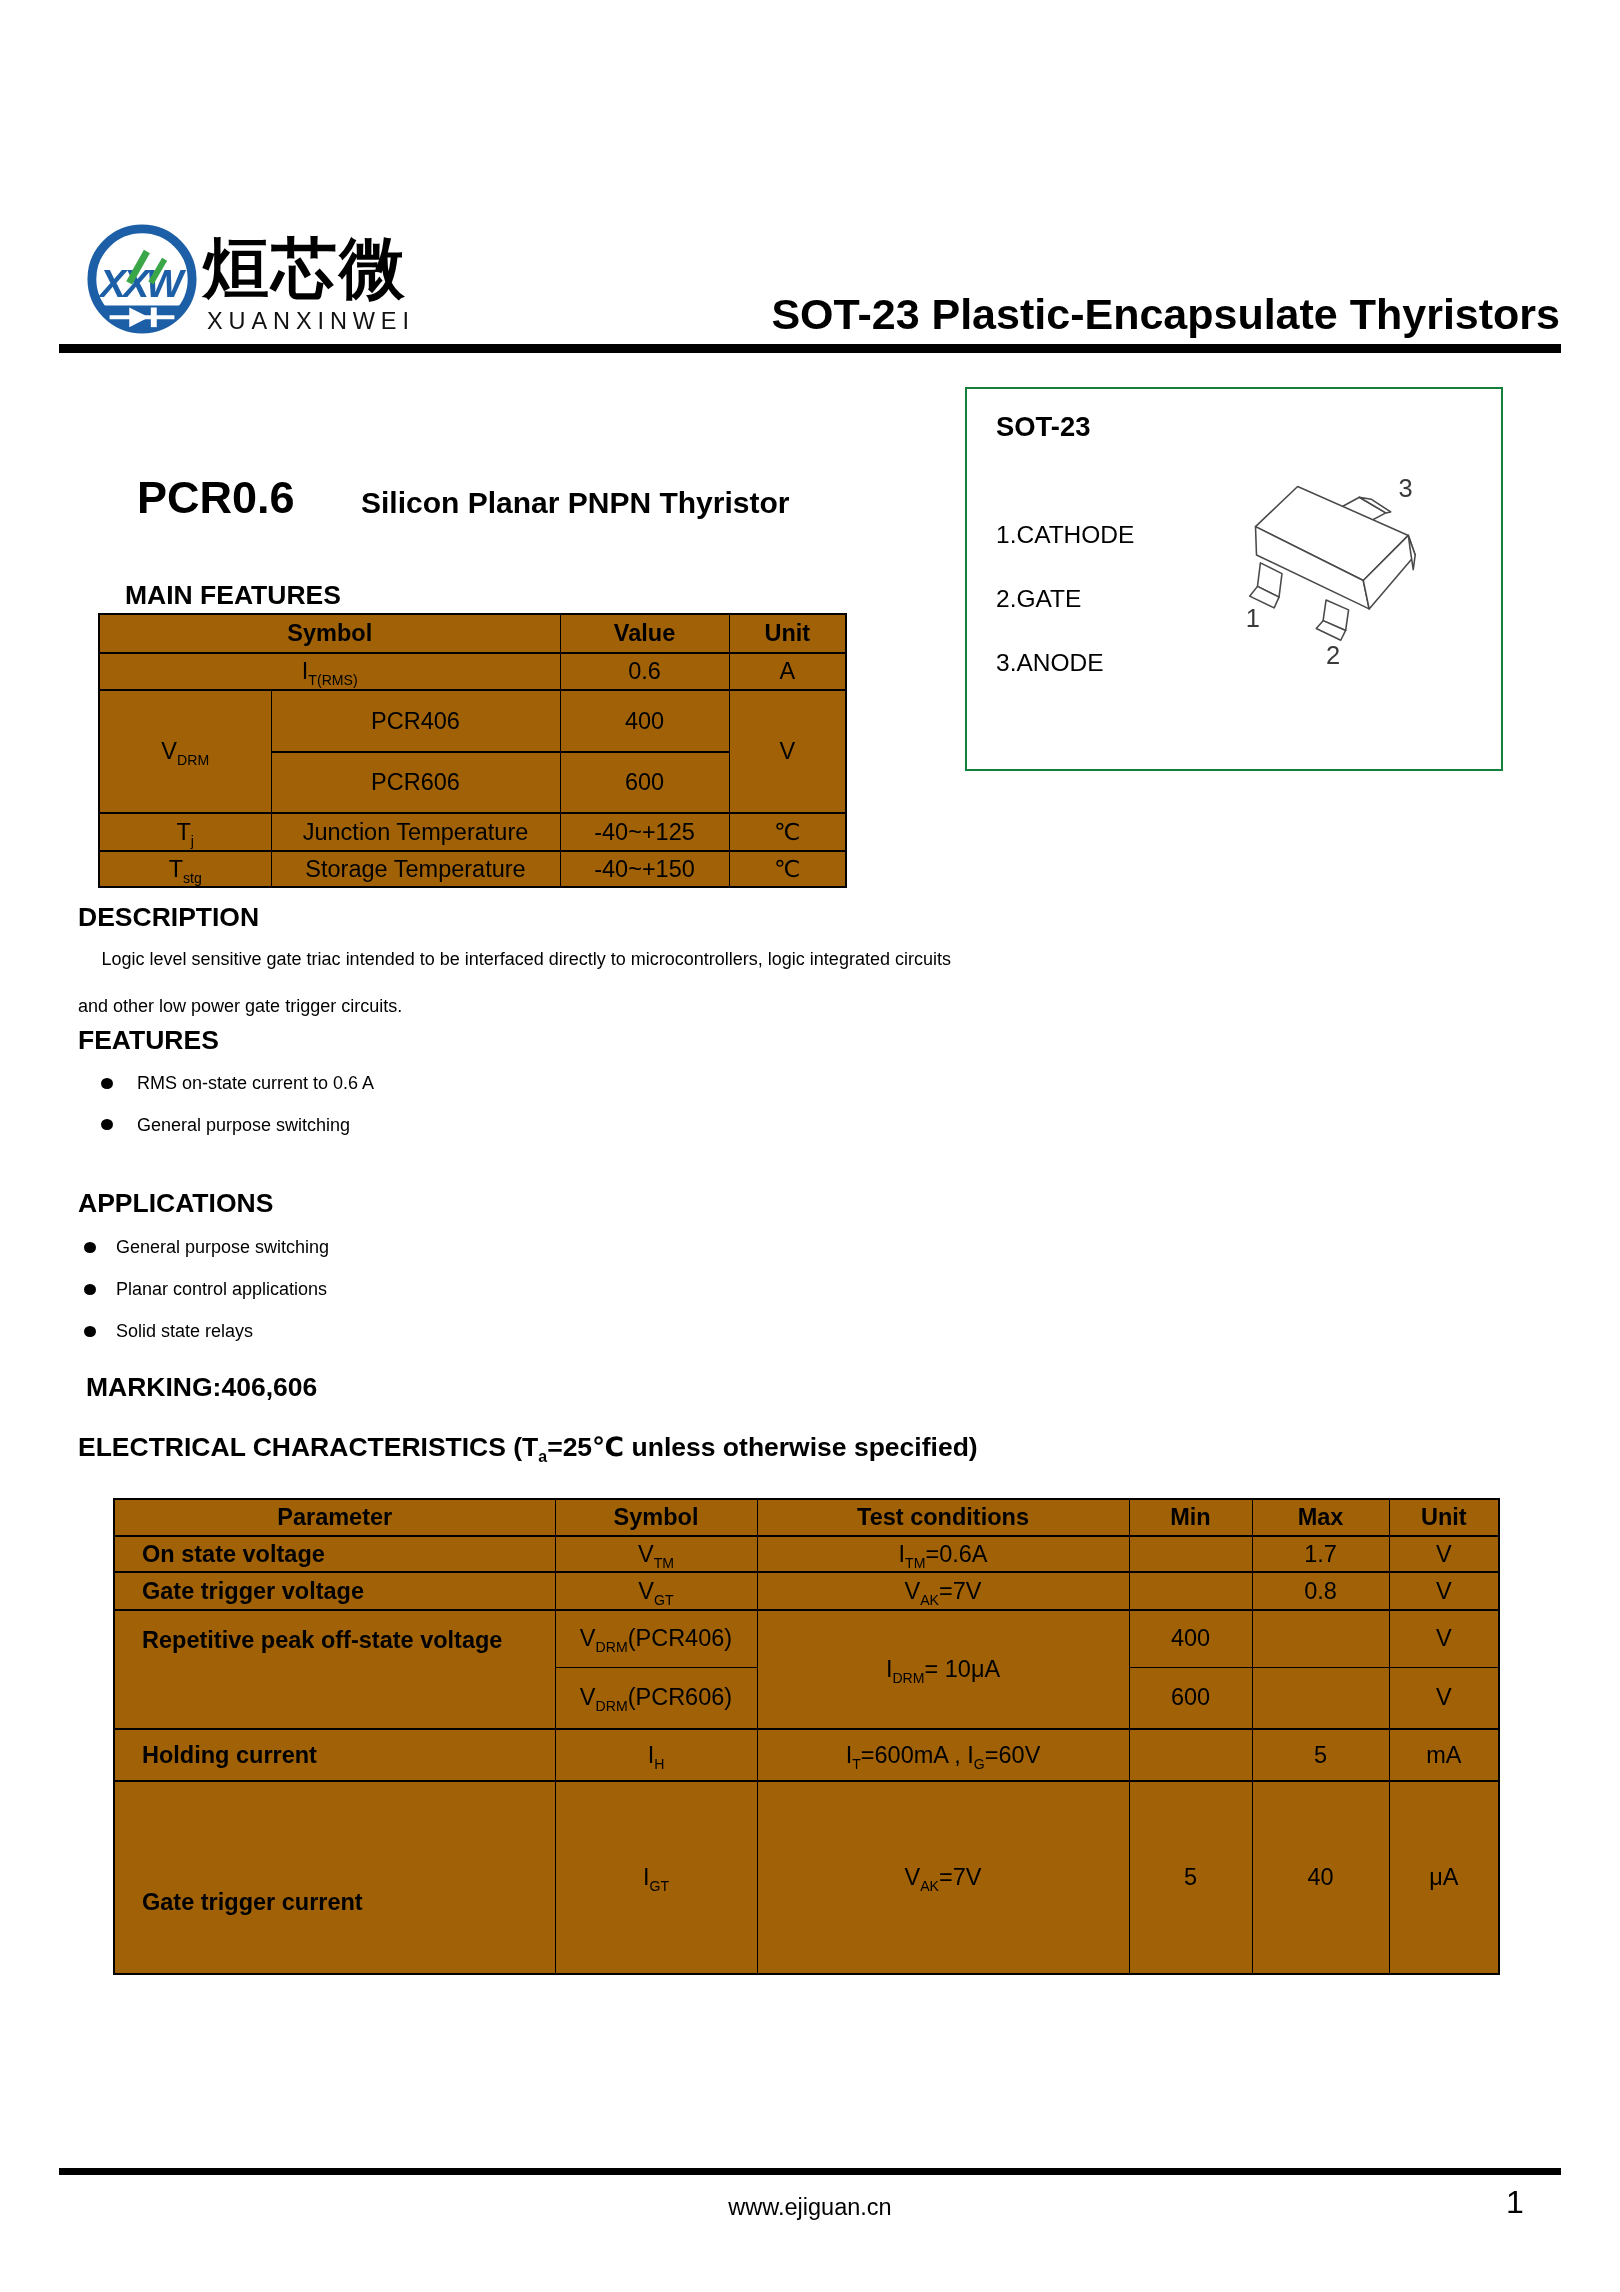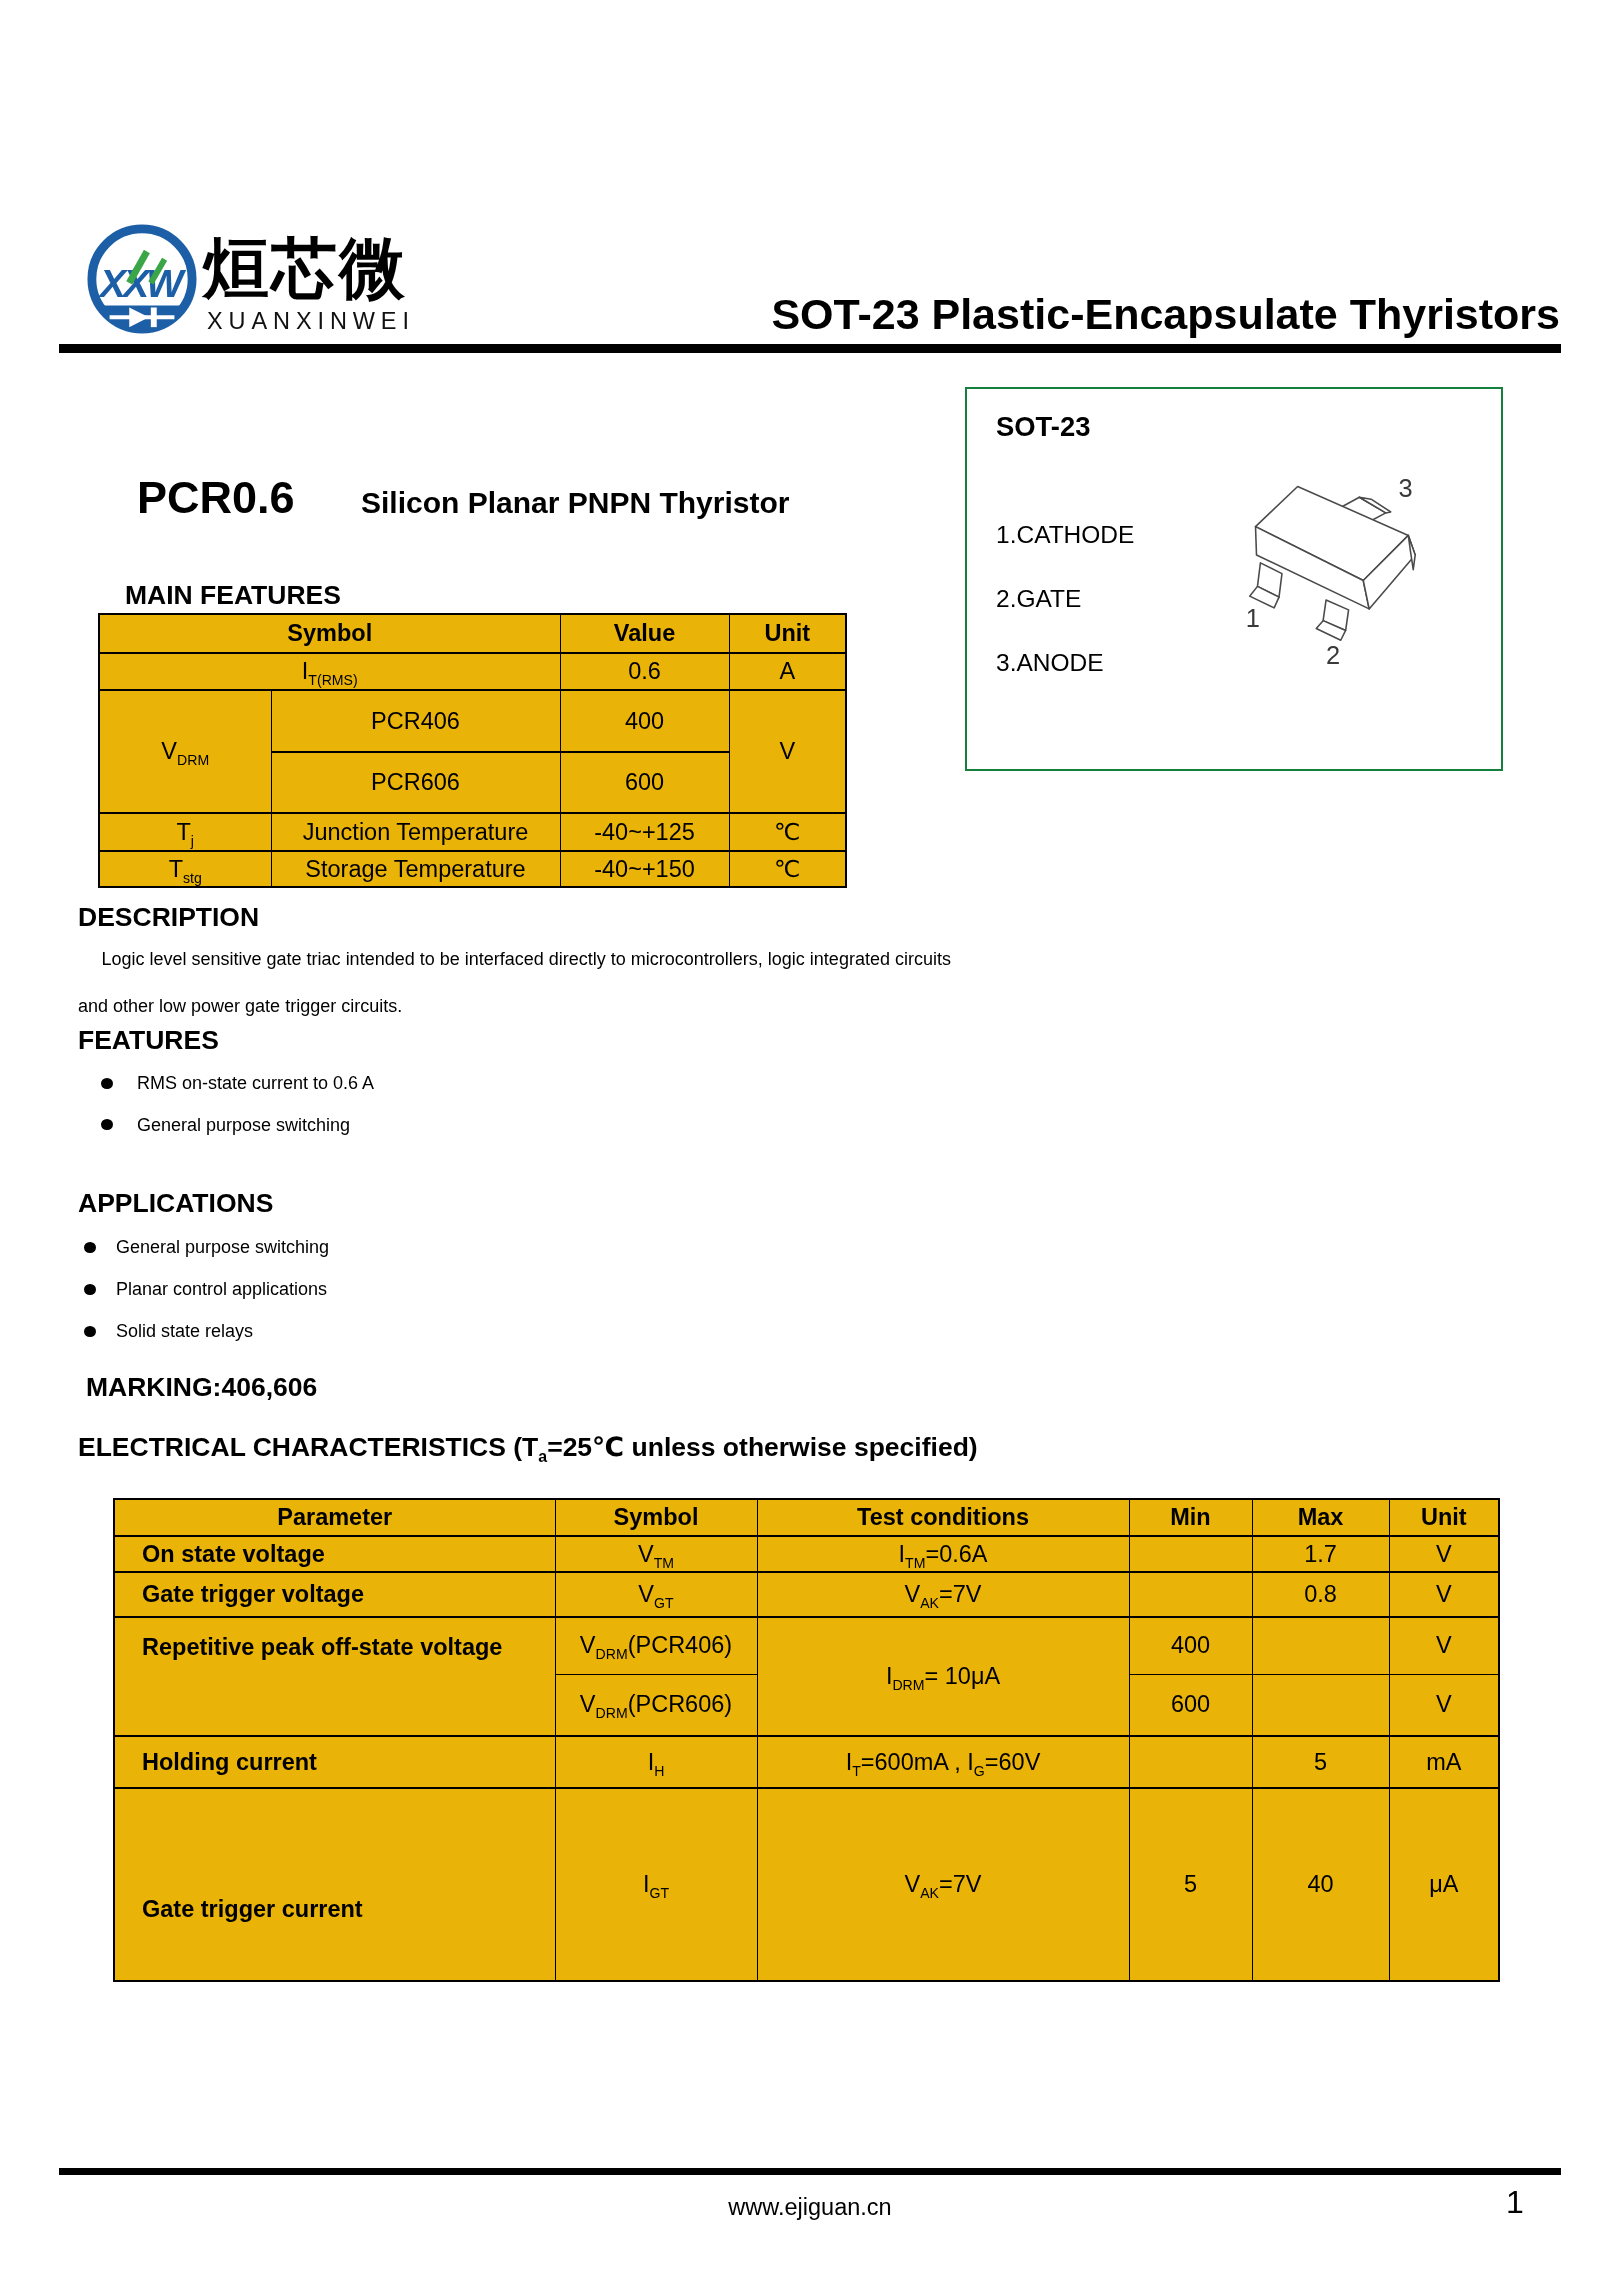--- a/index.html
+++ b/index.html
@@ -33,21 +33,21 @@
   .feat-heading{left:78px;top:1025px;}
   .app-heading{left:78px;top:1188px;}
   .marking{left:86px;top:1372px;}
   .elec-heading{left:78px;top:1431px;}
   
   .body-line{font-size:18px;line-height:33px;}
   .desc-l1{left:78px;top:943px;width:1470px;text-indent:23.5px;}
   .desc-l2{left:78px;top:990px;width:1470px;}
   .bullet-dot{position:absolute;width:11.8px;height:10.8px;border-radius:50%;background:#000;}
   
-  table{border-collapse:collapse;table-layout:fixed;background:#eab308;}
+  table{border-collapse:collapse;table-layout:fixed;background:#a16207;}
   td{border:1px solid #000;text-align:center;vertical-align:middle;font-size:23.5px;padding:0 3.9px;overflow:hidden;}
   sub{font-size:60%;line-height:0;}
   .mft{left:98px;top:613px;width:746px;border:2px solid #000;}
   .mft td{border-top-width:2px;border-bottom-width:2px;}
   .mft .hdr td{font-weight:bold;}
   .ect{left:113px;top:1498px;width:1385px;border:2.9px solid #000;}
   .ect .hdr td{font-weight:bold;}
   .ect tr.major td{border-top:2.9px solid #000;}
   .ect td.param{text-align:left;font-weight:bold;padding-left:27px;}
   .ect td.param-top{vertical-align:top;padding-top:15.7px;}
@@ -196,21 +196,21 @@
       <td>Unit</td>
     </tr>
     <tr class="major" style="height:36px">
       <td class="param">On state voltage</td>
       <td><span>V</span><sub>TM</sub></td>
       <td><span>I</span><sub>TM</sub><span>=0.6A</span></td>
       <td></td>
       <td>1.7</td>
       <td>V</td>
     </tr>
-    <tr class="major" style="height:45px">
+    <tr class="major" style="height:38px">
       <td class="param">Gate trigger voltage</td>
       <td><span>V</span><sub>GT</sub></td>
       <td><span>V</span><sub>AK</sub><span>=7V</span></td>
       <td></td>
       <td>0.8</td>
       <td>V</td>
     </tr>
     <tr class="major" style="height:57px">
       <td class="param param-top" rowspan="2">Repetitive peak off-state voltage</td>
       <td><span>V</span><sub>DRM</sub><span>(PCR406)</span></td>

